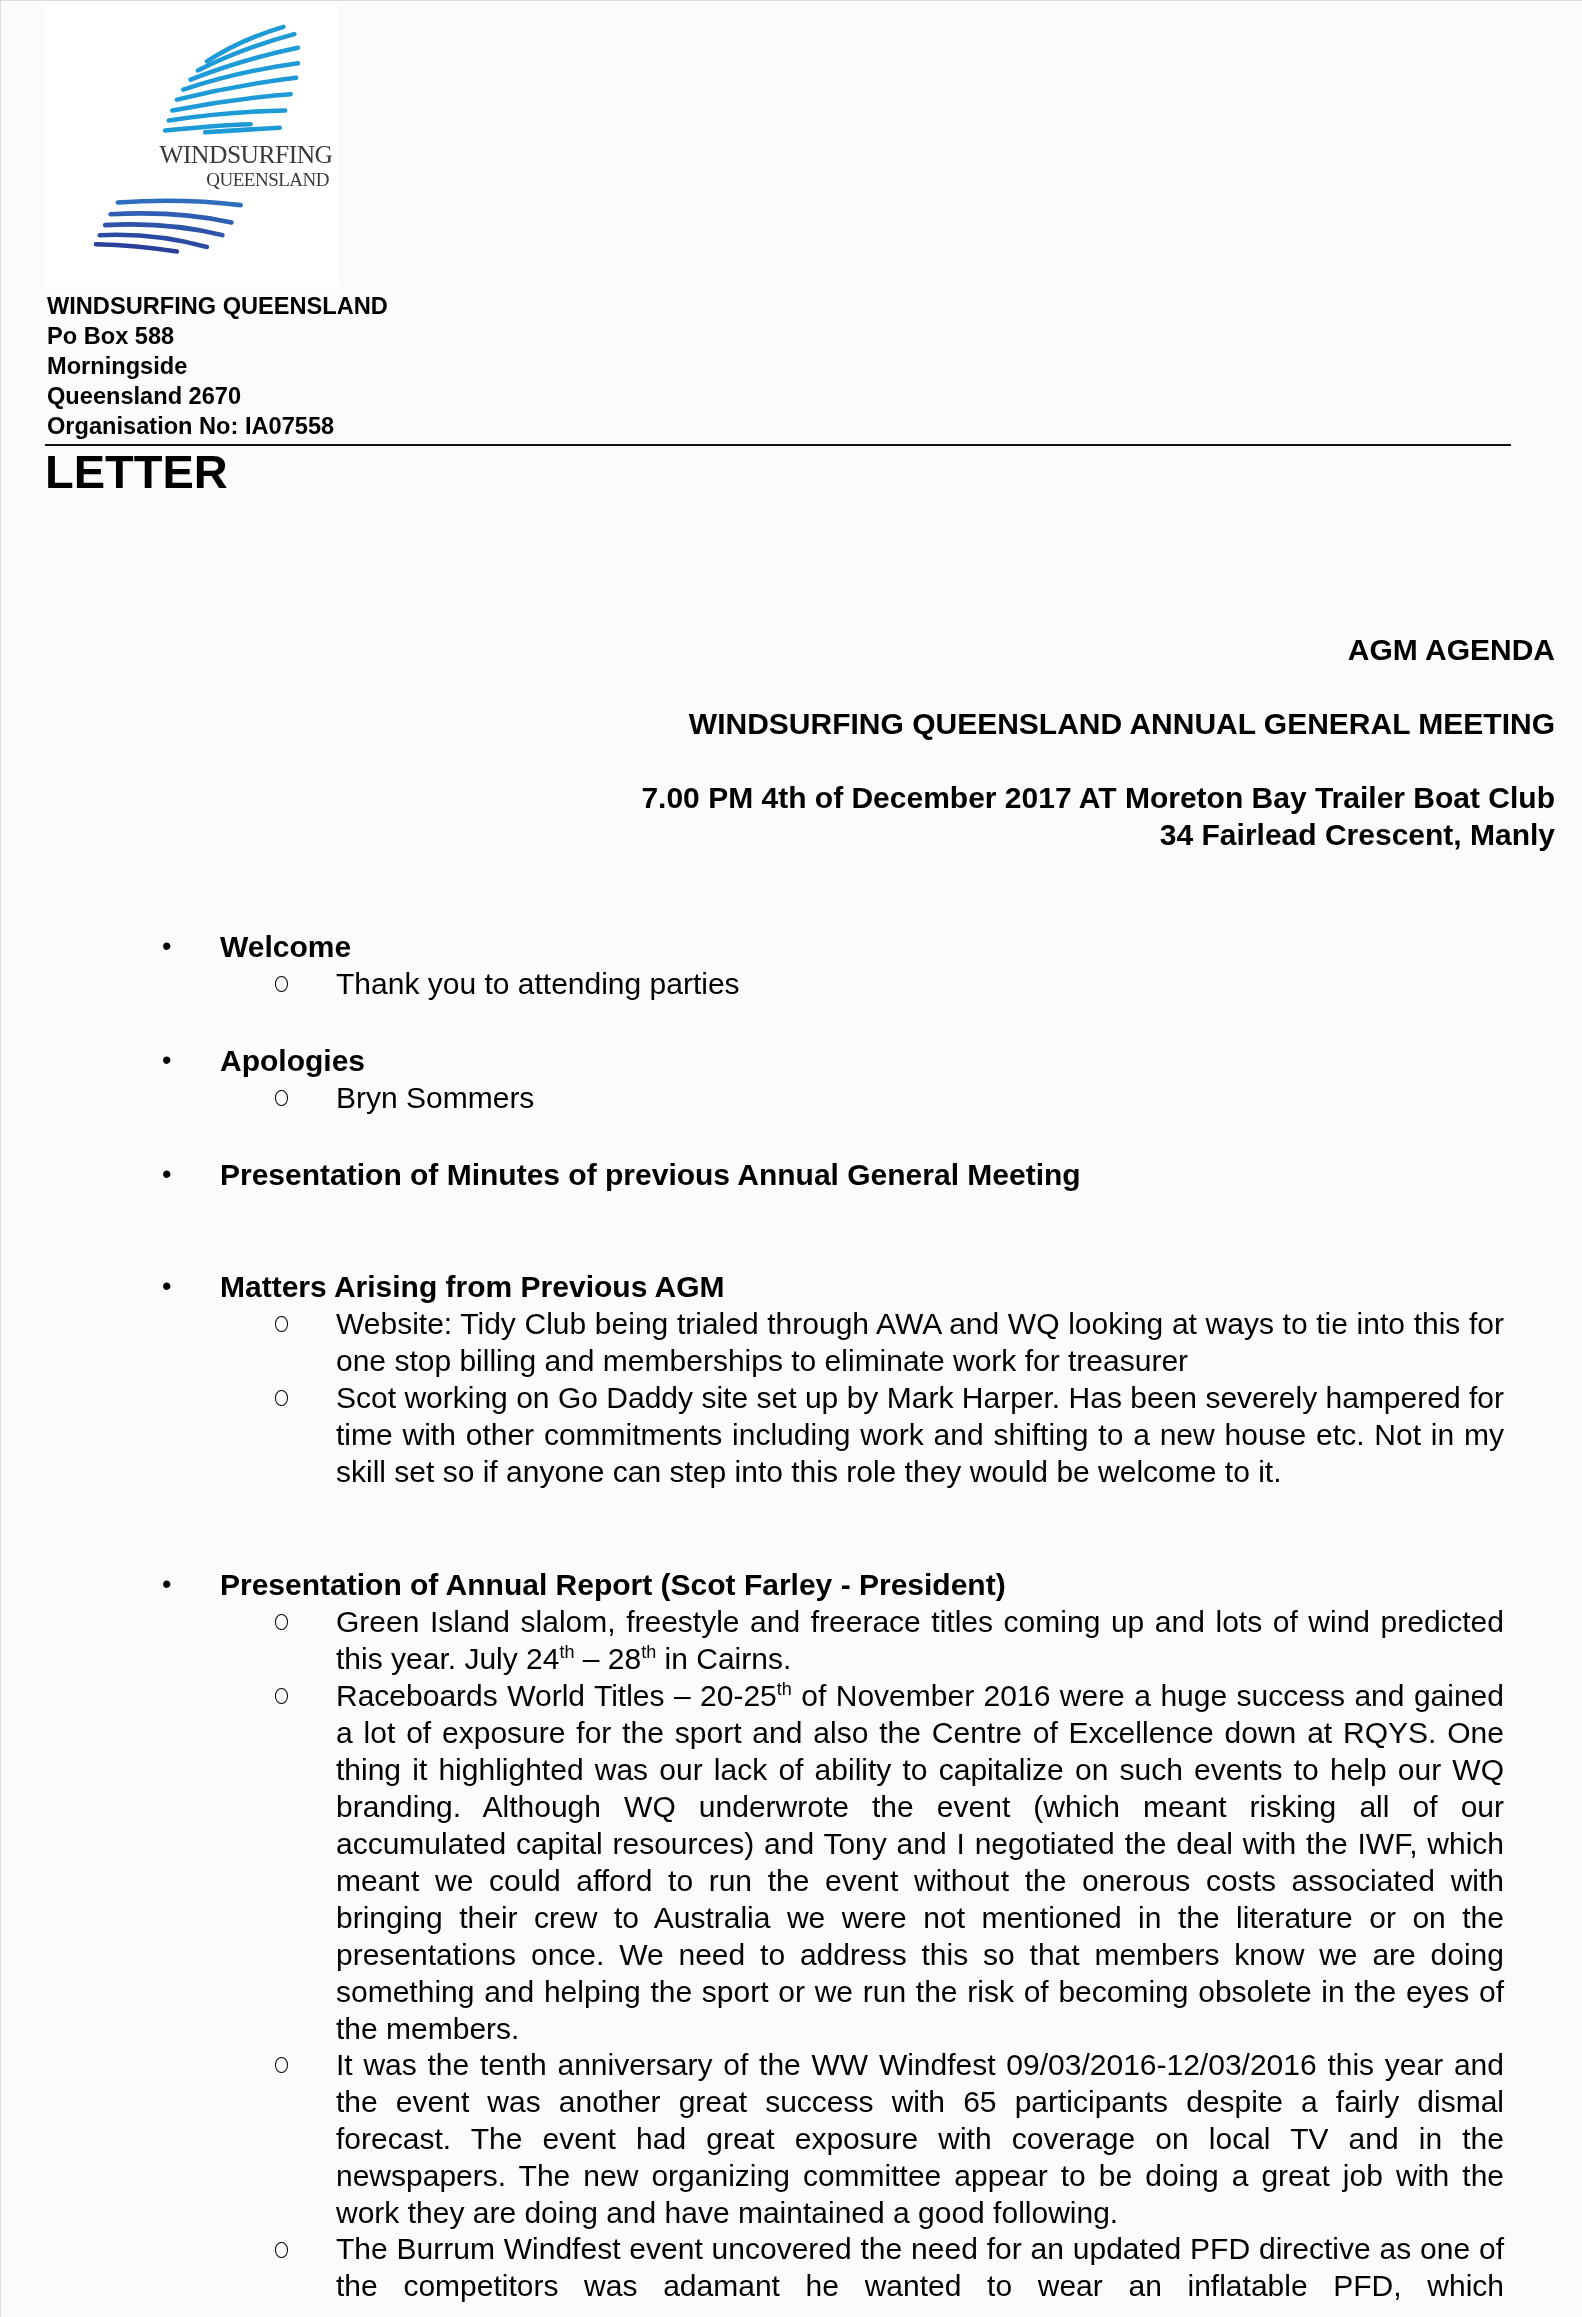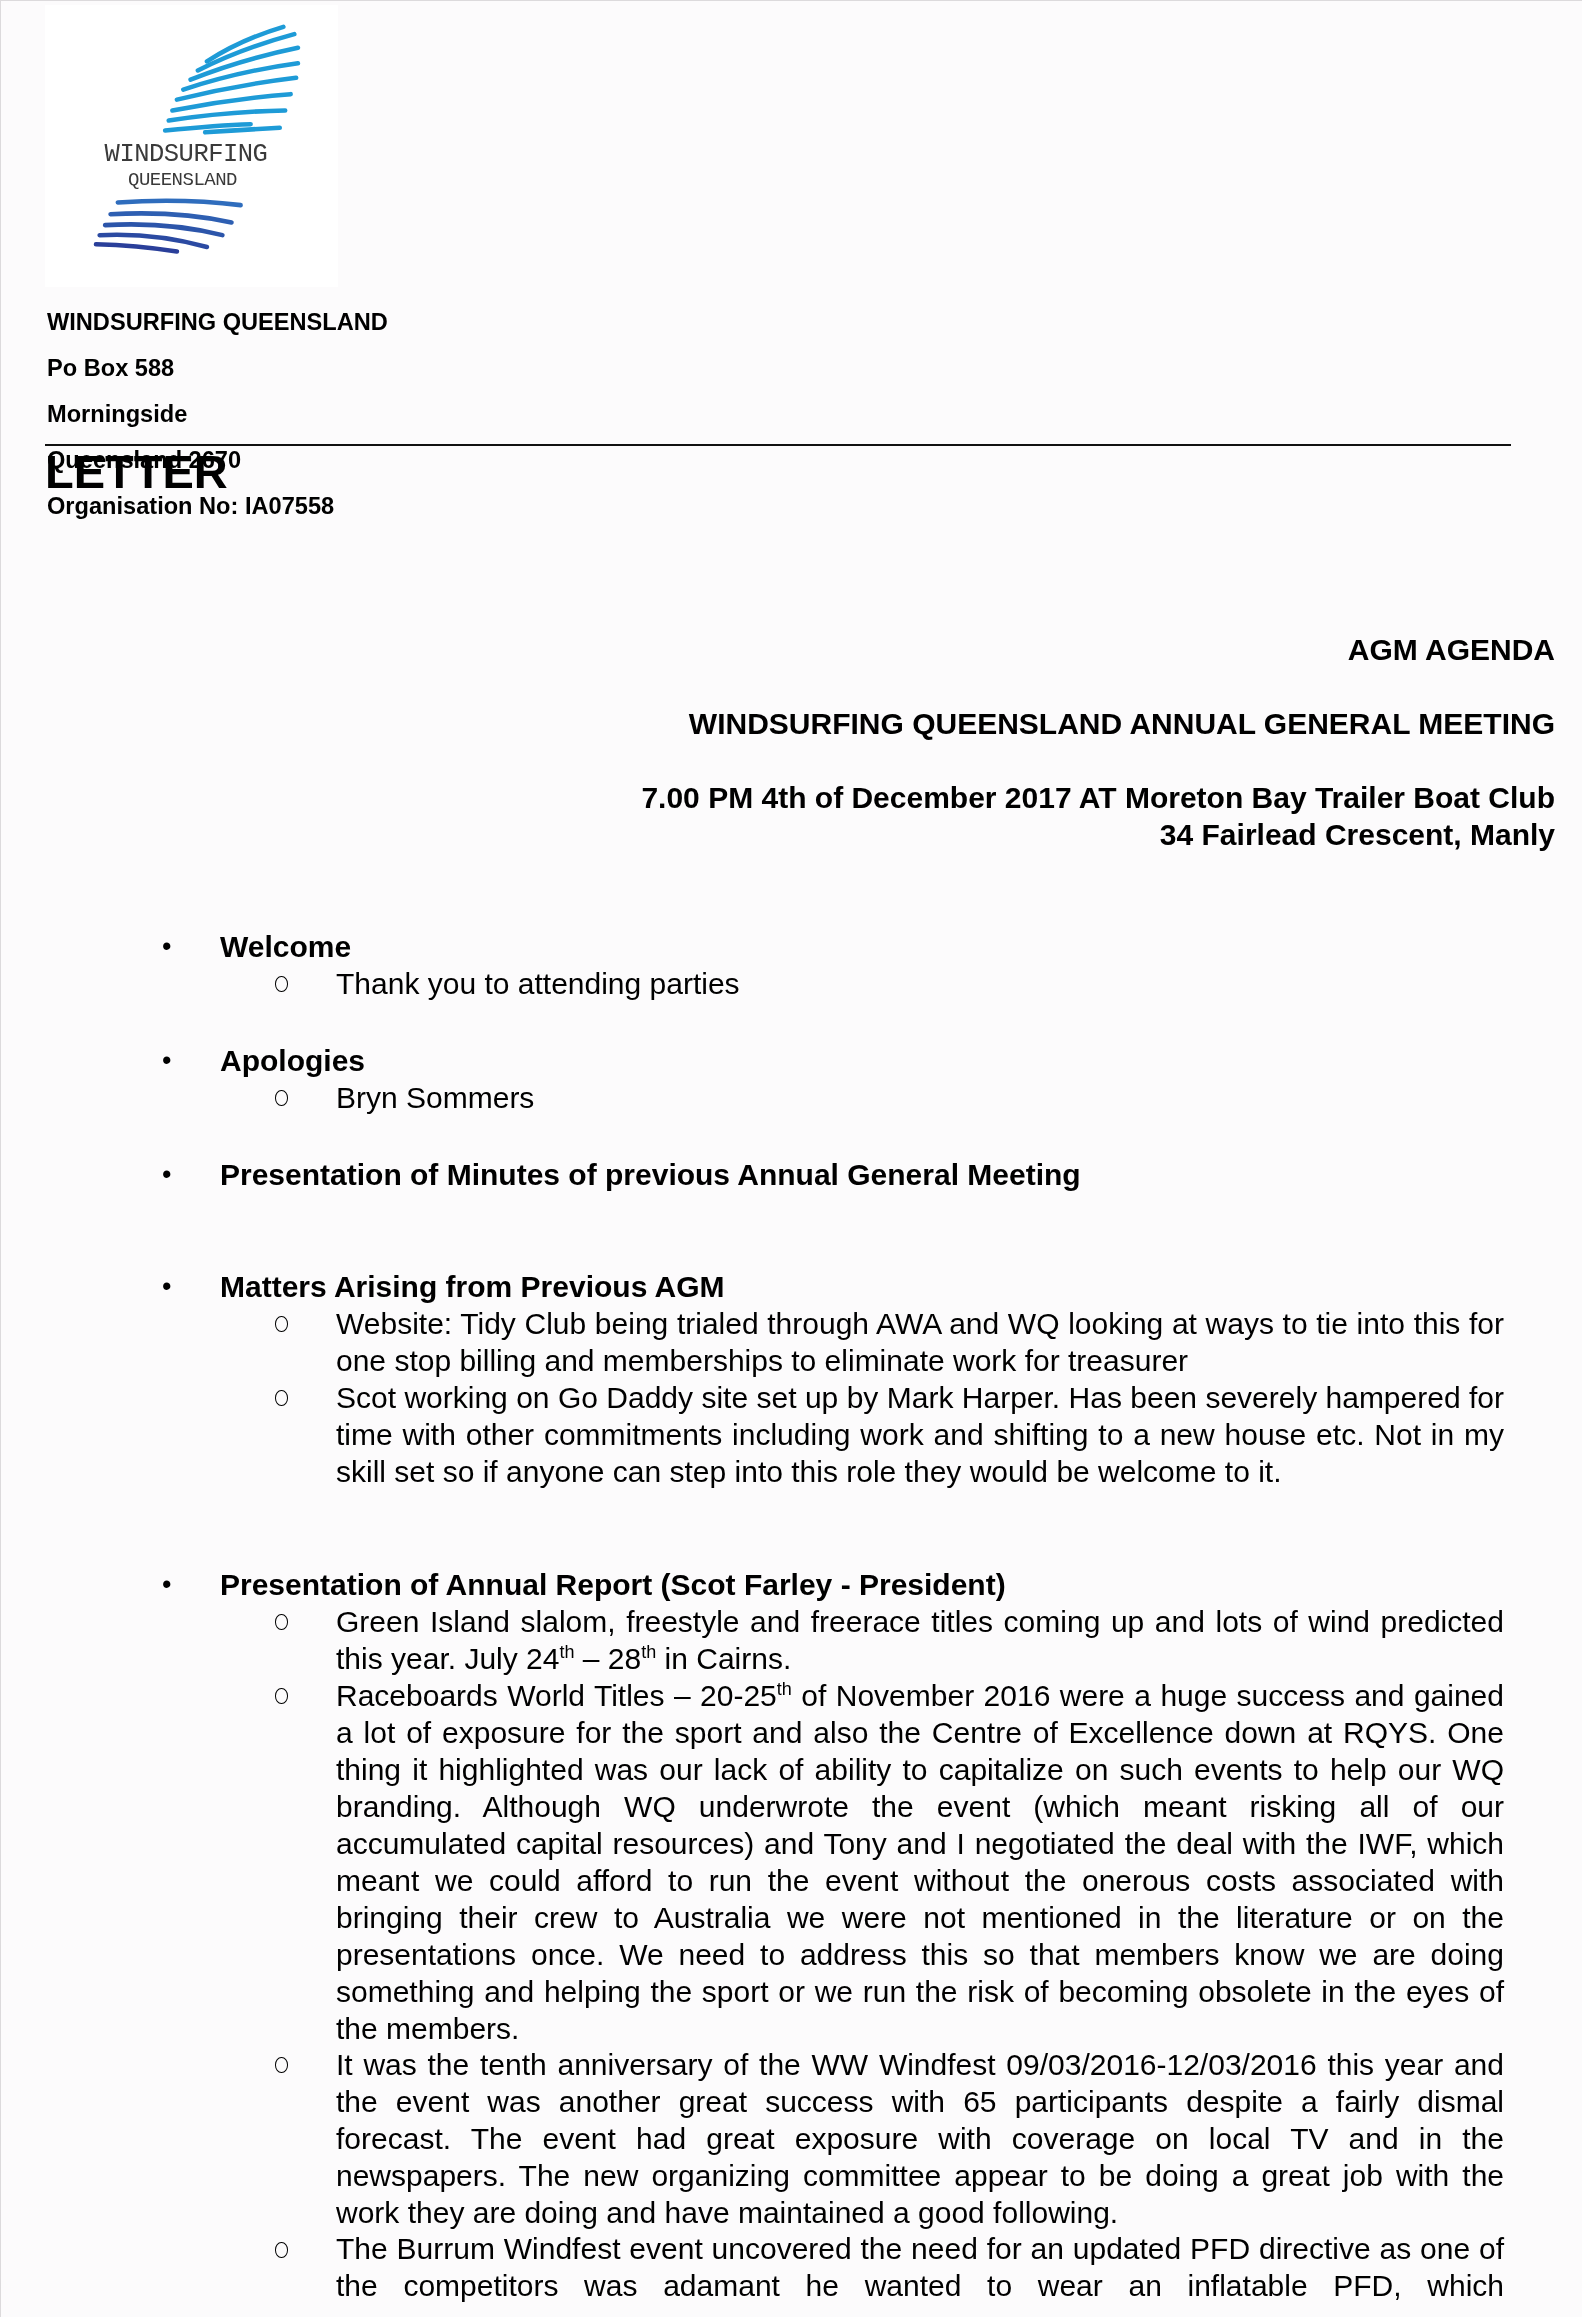--- a/index.html
+++ b/index.html
@@ -3,25 +3,25 @@
 <meta charset="utf-8">
 <style>
   html, body { margin:0; padding:0; }
   body {
     width:1583px; height:2317px; position:relative; overflow:hidden;
     background:#fcfbfc; font-family:"Liberation Sans", sans-serif; color:#000;
   }
   .page-border { position:absolute; left:0; top:0; width:1581px; height:2316px; border:0.9px solid #dcdadc; box-sizing:content-box; pointer-events:none; }
   .logo { position:absolute; left:45px; top:4.5px; width:293px; height:282px; background:#ffffff; }
   .logo svg { position:absolute; left:0; top:0; }
-  .logo-text { position:absolute; left:0; width:293px; text-align:center; color:#3a3a3a; font-family:Liberation Mono, monospace; letter-spacing:-0.5px; }
+  .logo-text { position:absolute; left:0; width:293px; text-align:right; color:#3a3a3a; font-family:Liberation Serif, serif; letter-spacing:-0.5px; }
   .logo-text.l1 { top:135px; font-size:25.5px; left:-5.5px; }
   .logo-text.l2 { top:164px; font-size:19px; left:-9px; }
   .org { position:absolute; left:47px; top:291px; font-weight:bold; font-size:23.6px; line-height:30px; }
-  .org div { white-space:nowrap;margin-top:16px; }
+  .org div { white-space:nowrap; }
   .rule { position:absolute; left:45px; top:444px; width:1466px; height:1.8px; background:#111; }
   .letter { position:absolute; left:45px; top:445px; font-size:47px; font-weight:bold; line-height:53px; }
   .centered { position:absolute; left:0; width:1555px; text-align:right; font-weight:bold; font-size:30px; line-height:37px; }
   .sec { position:absolute; left:0; width:1583px; font-size:30px; line-height:37px; }
   .bullet { position:absolute; left:162px; font-size:27px; }
   .heading { position:absolute; left:220px; font-weight:bold; white-space:nowrap; }
   .sub { position:absolute; left:336px; width:1168px; text-align:justify; }
   .sub-last { text-align-last:left; }
   .circ { position:absolute; left:275px; width:12.7px; height:15.5px; border:1.8px solid #000; border-radius:50%; box-sizing:border-box; }
   sup { font-size:18px; line-height:0; vertical-align:super; }

